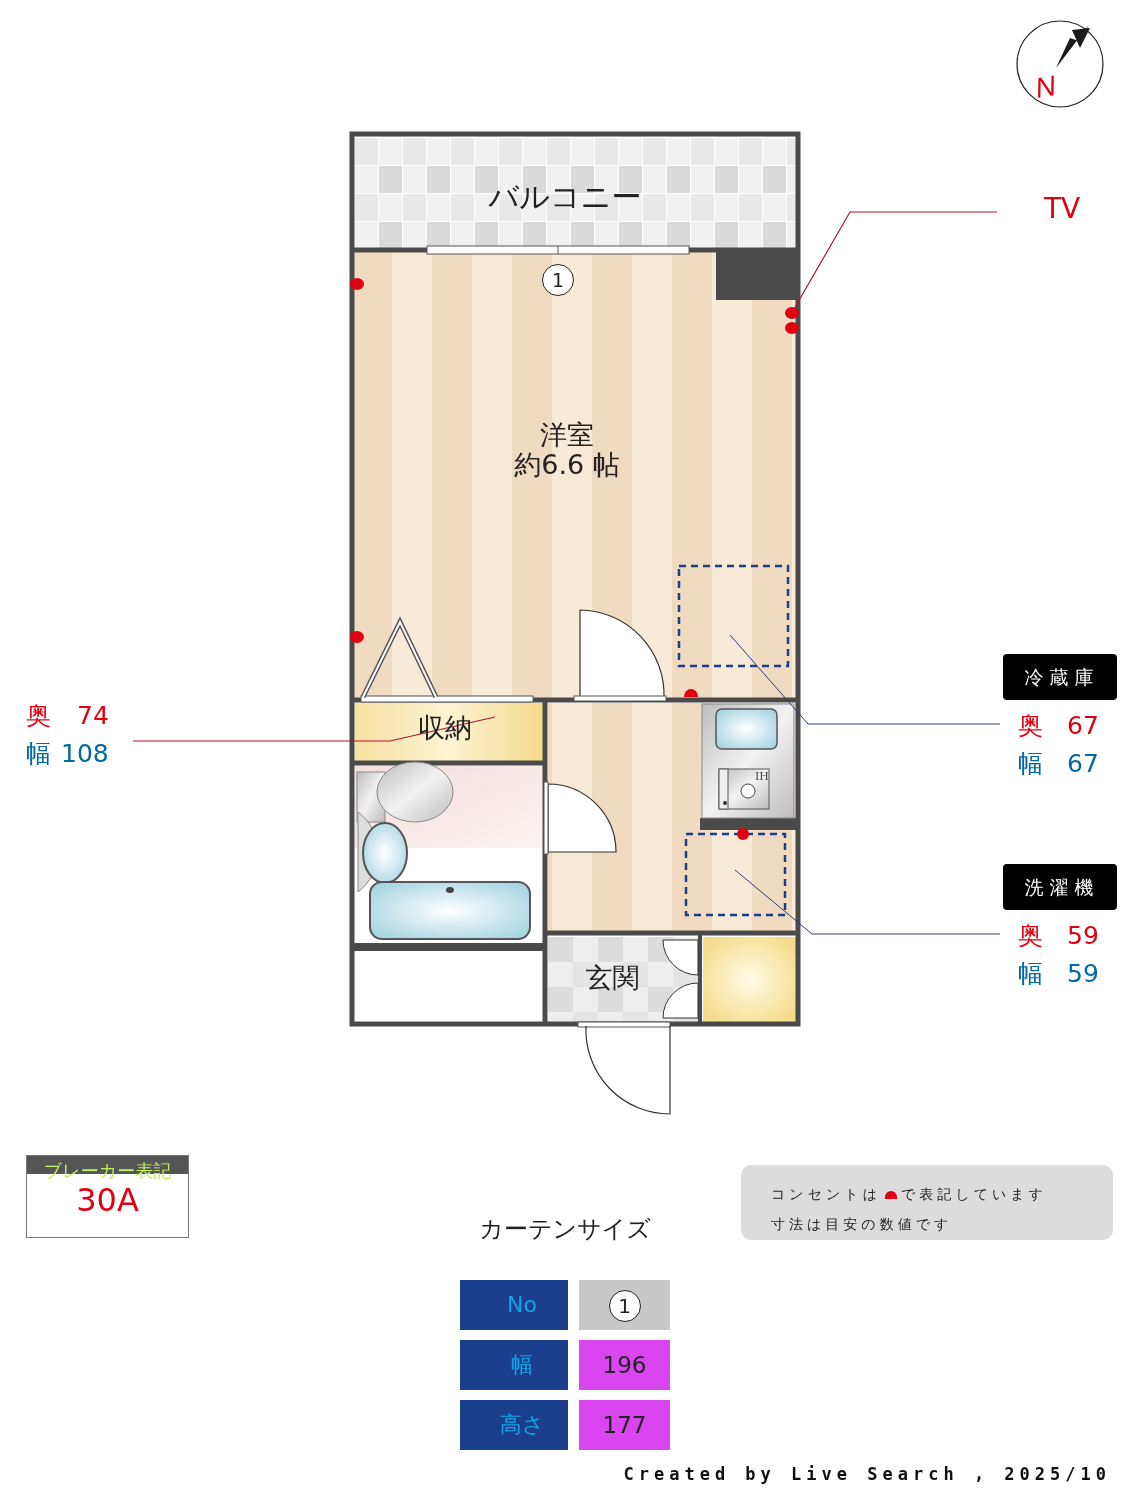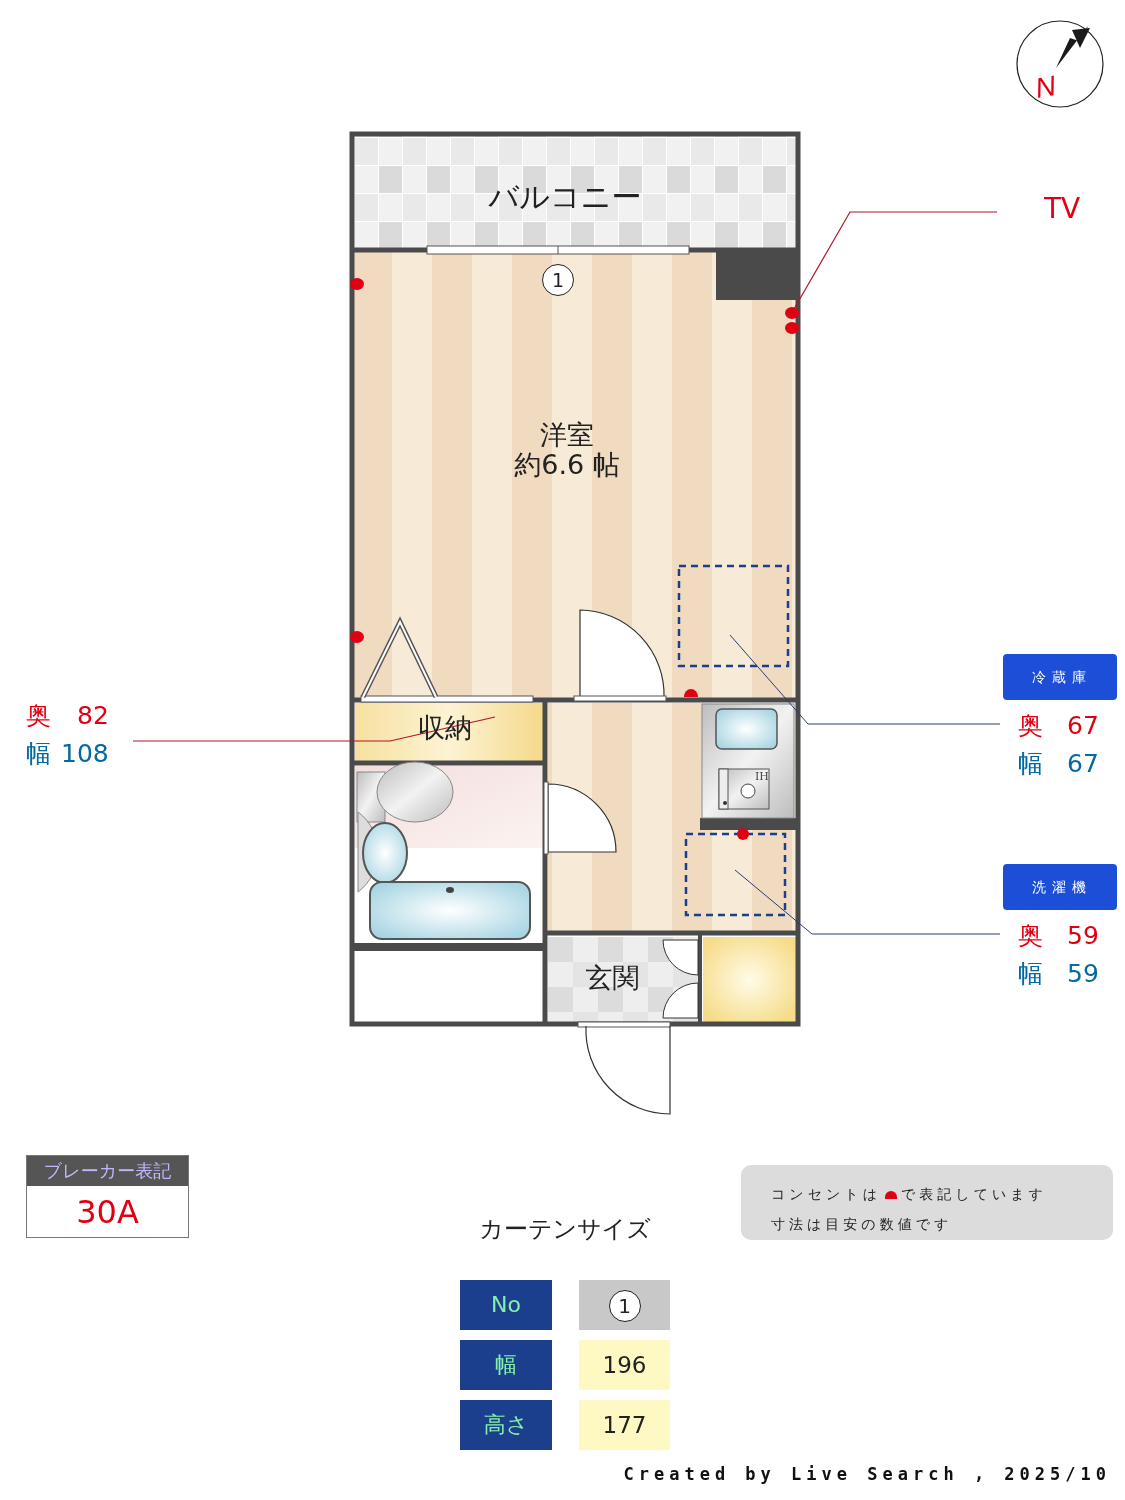--- a/index.html
+++ b/index.html
@@ -3,30 +3,30 @@
 <meta charset="utf-8">
 <style>
   html,body{margin:0;padding:0;background:#fff;}
   body{width:1125px;height:1500px;position:relative;overflow:hidden;font-family:"DejaVu Sans","Liberation Sans",sans-serif;color:#222;}
   .abs{position:absolute;}
   svg.plan{position:absolute;left:0;top:0;}
   .room-label{position:absolute;font-size:27px;color:#222;text-align:center;line-height:1.1;}
   .dim{position:absolute;font-size:25px;line-height:38px;}
   .red{color:#e00012;}
   .blue{color:#0369a1;}
-  .tag{position:absolute;background:#1d4ed8;color:#fff;font-size:14px;letter-spacing:6px;text-align:center;border-radius:4px;width:114px;height:46px;line-height:46px;padding-left:4px;box-sizing:border-box;}
+  .tag{position:absolute;background:#000000;color:#fff;font-size:19px;letter-spacing:6px;text-align:center;border-radius:4px;width:114px;height:46px;line-height:46px;padding-left:4px;box-sizing:border-box;}
   .breaker{position:absolute;left:26px;top:1155px;width:163px;height:83px;border:1px solid #777;box-sizing:border-box;}
-  .breaker .head{height:30px;background:#555;color:#c4b5fd;font-size:18px;text-align:center;line-height:30px;}
+  .breaker .head{height:18px;background:#555;color:#bef264;font-size:18px;text-align:center;line-height:30px;}
   .breaker .val{height:56px;color:#e00012;font-size:32px;text-align:center;line-height:52px;}
   .note{position:absolute;left:741px;top:1165px;width:372px;height:75px;background:#dcdcdc;border-radius:10px;font-size:14px;letter-spacing:4px;color:#222;box-sizing:border-box;padding:14px 0 0 30px;line-height:30px;}
   .note .dot{display:inline-block;width:12px;height:8px;background:#e00012;border-radius:6px 6px 0 0;margin:0 4px;vertical-align:middle;}
   .curtain-title{position:absolute;left:460px;top:1213px;width:210px;text-align:center;font-size:24px;}
   .ct-row{position:absolute;left:460px;width:210px;height:50px;}
-  .ct-key{position:absolute;left:0;top:0;width:92px;height:50px;background:#1b3f8c;color:#86efac;font-size:22px;text-align:center;line-height:50px;}
-  .ct-val{position:absolute;left:119px;top:0;width:91px;height:50px;background:#fef9c3;color:#222;font-size:23px;text-align:center;line-height:50px;}
+  .ct-key{position:absolute;left:0;top:0;width:92px;height:50px;background:#1b3f8c;color:#0ea5e9;font-size:22px;text-align:center;line-height:50px;padding-left:16px;}
+  .ct-val{position:absolute;left:119px;top:0;width:91px;height:50px;background:#d946ef;color:#222;font-size:23px;text-align:center;line-height:50px;}
   .ct-val.gray{background:#c8c8c8;}
   .circ{display:inline-block;width:30px;height:30px;border:1.5px solid #222;border-radius:50%;line-height:30px;font-size:20px;background:#fff;}
   .footer{position:absolute;right:14px;top:1464px;font-family:"DejaVu Sans Mono","Liberation Mono",monospace;font-size:17px;font-weight:bold;letter-spacing:5px;color:#111;}
 </style>
 </head>
 <body>
 
 <svg class="plan" width="1125" height="1500" viewBox="0 0 1125 1500">
   <defs>
     <pattern id="stripes" x="352" y="0" width="80" height="10" patternUnits="userSpaceOnUse">
@@ -171,21 +171,21 @@
 <div class="room-label" style="left:472px;top:420px;width:190px;">
   <div>洋室</div>
   <div>約6.6 帖</div>
 </div>
 <div class="room-label" style="left:380px;top:713px;width:130px;">収納</div>
 <div class="room-label" style="left:565px;top:963px;width:95px;">玄関</div>
 
 <div class="abs red" style="left:1044px;top:192px;font-size:28px;">TV</div>
 
 <div class="dim" style="left:26px;top:697px;">
-  <div class="red"><span>奥</span><span style="display:inline-block;width:26px"></span><span>82</span></div>
+  <div class="red"><span>奥</span><span style="display:inline-block;width:26px"></span><span>74</span></div>
   <div class="blue"><span>幅</span><span style="display:inline-block;width:10px"></span><span>108</span></div>
 </div>
 
 <div class="tag" style="left:1003px;top:654px;">冷蔵庫</div>
 <div class="dim" style="left:1018px;top:707px;">
   <div class="red"><span>奥</span><span style="display:inline-block;width:24px"></span><span>67</span></div>
   <div class="blue"><span>幅</span><span style="display:inline-block;width:24px"></span><span>67</span></div>
 </div>
 
 <div class="tag" style="left:1003px;top:864px;">洗濯機</div>

